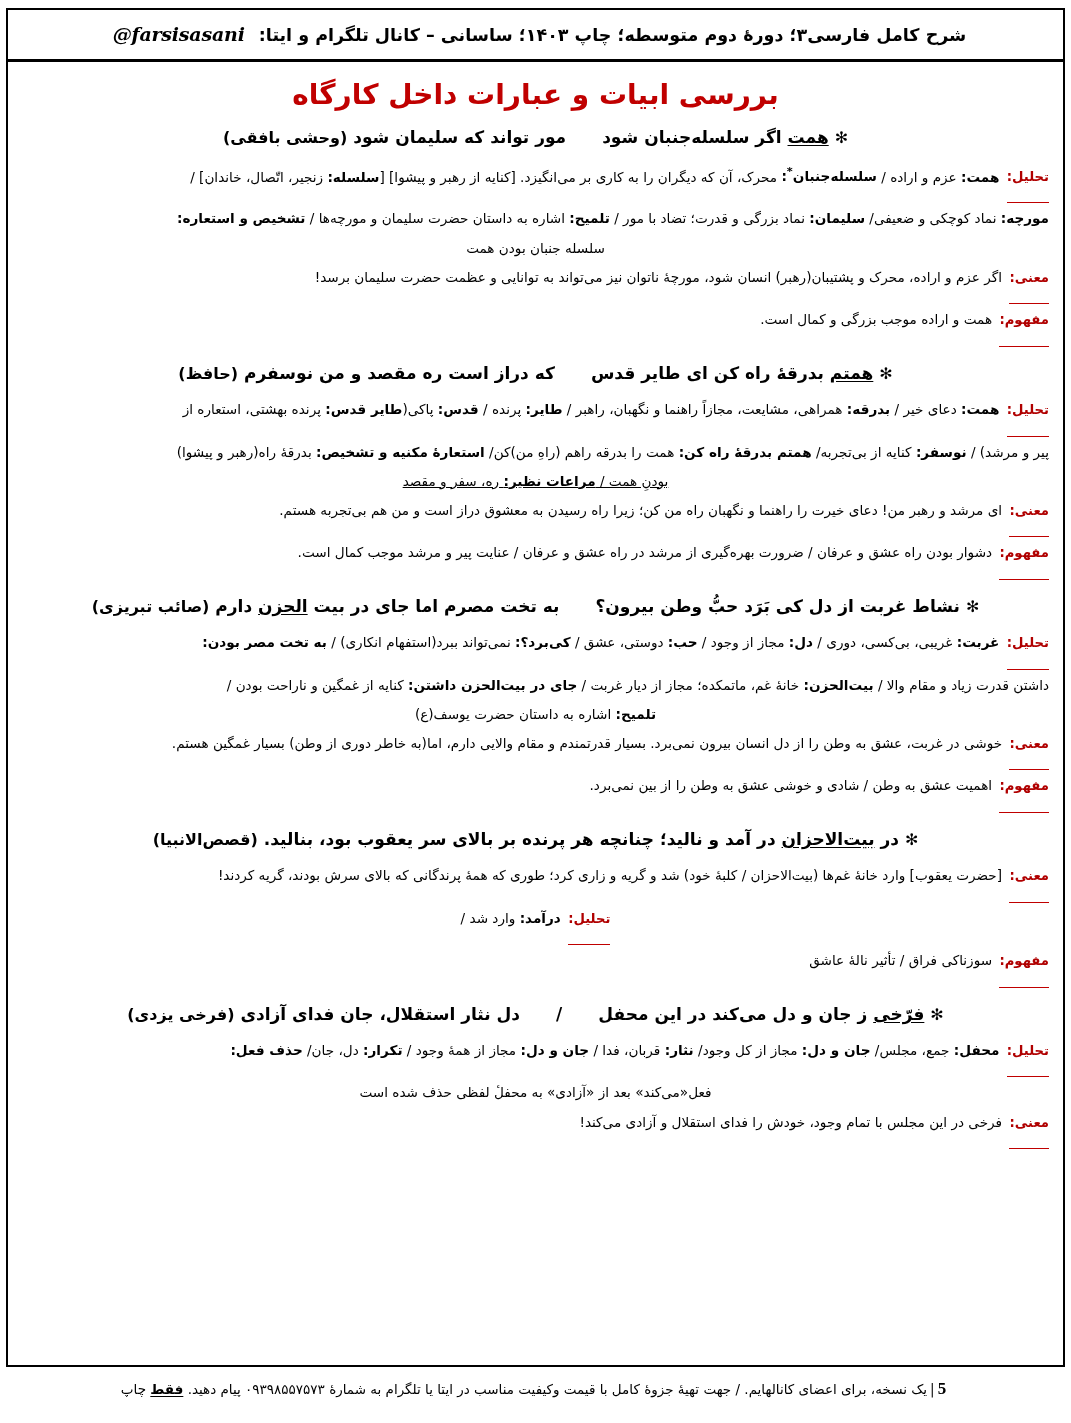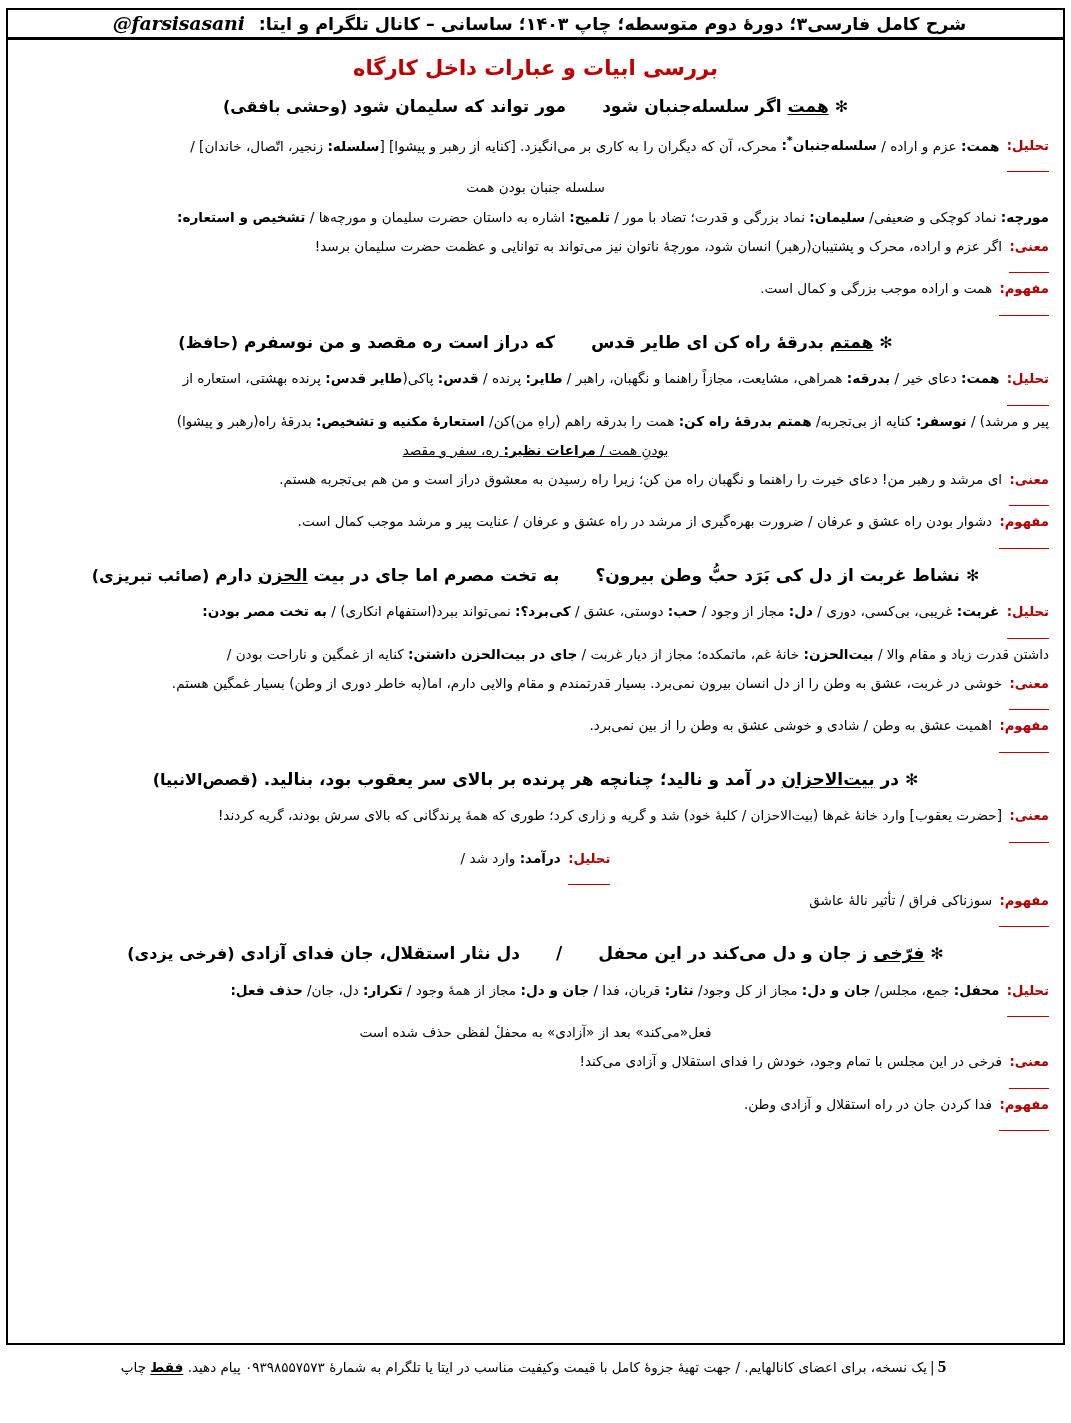--- a/index.html
+++ b/index.html
@@ -22,21 +22,21 @@
     position: relative;
     width: 1071px;
     height: 1423px;
     padding: 8px 6px 4px 6px;
   }
 
   
   .header-band {
     border: 2px solid #000;
     border-bottom: 3px solid #000;
-    height: 32px;
+    height: 54px;
     display: flex;
     align-items: center;
     justify-content: center;
     padding: 0 14px;
     background: #fff;
   }
   .header-text {
     font-size: 17.5px;
     font-weight: bold;
     letter-spacing: -0.2px;
@@ -59,21 +59,21 @@
     border-top: none;
     height: 1305px;
     padding: 10px 14px 6px 14px;
     overflow: hidden;
   }
 
   .doc-title {
     text-align: center;
     color: #c00000;
     font-weight: bold;
-    font-size: 21px;
+    font-size: 28px;
     margin: 6px 0 14px 0;
     letter-spacing: -0.2px;
   }
 
   
   .verse {
     text-align: center;
     font-weight: bold;
     font-size: 17px;
     margin: 14px 0 10px 0;
@@ -149,52 +149,52 @@
   </div>
 
   <div class="body-box">
 
     <div class="doc-title">بررسی ابیات و عبارات داخل کارگاه</div>
 
     <div id="entries-root">
         <div class="entry">
           <div class="verse"><span class="star">✻</span> <span><span class="u">همت</span> اگر سلسله‌جنبان شود</span><span class="gap"></span><span>مور تواند که سلیمان شود</span> <span class="poet">(وحشی بافقی)</span></div>
           <div class="row analysis"><span class="lbl">تحلیل:</span> <span><b>همت:</b> عزم و اراده / <b>سلسله‌جنبان<sup>*</sup>:</b> محرک، آن که دیگران را به کاری بر می‌انگیزد. [کنایه از رهبر و پیشوا] [<b>سلسله:</b> زنجیر، اتّصال، خاندان] /</span></div>
+          <div class="row analysis cont"><span><b>مورچه:</b> نماد کوچکی و ضعیفی/ <b>سلیمان:</b> نماد بزرگی و قدرت؛ تضاد با مور / <b>تلمیح:</b> اشاره به داستان حضرت سلیمان و مورچه‌ها / <b>تشخیص و استعاره:</b></span></div>
           <div class="row analysis cont" style="text-align: center; text-align-last: center;"><span>سلسله جنبان بودن همت</span></div>
-          <div class="row analysis cont"><span><b>مورچه:</b> نماد کوچکی و ضعیفی/ <b>سلیمان:</b> نماد بزرگی و قدرت؛ تضاد با مور / <b>تلمیح:</b> اشاره به داستان حضرت سلیمان و مورچه‌ها / <b>تشخیص و استعاره:</b></span></div>
           <div class="row meaning" style="text-align: center;"><span class="lbl">معنی:</span> <span>اگر عزم و اراده، محرک و پشتیبان(رهبر) انسان شود، مورچهٔ ناتوان نیز می‌تواند به توانایی و عظمت حضرت سلیمان برسد!</span></div>
           <div class="row concept" style="text-align: center;"><span class="lbl">مفهوم:</span> <span>همت و اراده موجب بزرگی و کمال است.</span></div>
         </div>
         <div class="entry">
           <div class="verse"><span class="star">✻</span> <span><span class="u">همتم</span> بدرقهٔ راه کن ای طایر قدس</span><span class="gap"></span><span>که دراز است ره مقصد و من نوسفرم</span> <span class="poet">(حافظ)</span></div>
           <div class="row analysis"><span class="lbl">تحلیل:</span> <span><b>همت:</b> دعای خیر / <b>بدرقه:</b> همراهی، مشایعت، مجازاً راهنما و نگهبان، راهبر / <b>طایر:</b> پرنده / <b>قدس:</b> پاکی(<b>طایر قدس:</b> پرنده بهشتی، استعاره از</span></div>
           <div class="row analysis cont"><span>پیر و مرشد) / <b>نوسفر:</b> کنایه از بی‌تجربه/ <b>همتم بدرقهٔ راه کن:</b> همت را بدرقه راهم (راهِ من)کن/ <b>استعارهٔ مکنیه و تشخیص:</b> بدرقهٔ راه(رهبر و پیشوا)</span></div>
           <div class="row analysis cont" style="text-align: center; text-align-last: center; text-decoration: underline;"><span>بودنِ همت / <b>مراعات نظیر:</b> ره، سفر و مقصد</span></div>
           <div class="row meaning" style="text-align: center;"><span class="lbl">معنی:</span> <span>ای مرشد و رهبر من! دعای خیرت را راهنما و نگهبان راه من کن؛ زیرا راه رسیدن به معشوق دراز است و من هم بی‌تجربه هستم.</span></div>
           <div class="row concept" style="text-align: left;"><span class="lbl">مفهوم:</span> <span>دشوار بودن راه عشق و عرفان / ضرورت بهره‌گیری از مرشد در راه عشق و عرفان / عنایت پیر و مرشد موجب کمال است.</span></div>
         </div>
         <div class="entry">
           <div class="verse"><span class="star">✻</span> <span>نشاط غربت از دل کی بَرَد حبُّ وطن بیرون؟</span><span class="gap"></span><span>به تخت مصرم اما جای در بیت <span class="u">الحزن</span> دارم</span> <span class="poet">(صائب تبریزی)</span></div>
           <div class="row analysis"><span class="lbl">تحلیل:</span> <span><b>غربت:</b> غریبی، بی‌کسی، دوری / <b>دل:</b> مجاز از وجود / <b>حب:</b> دوستی، عشق / <b>کی‌برد؟:</b> نمی‌تواند ببرد(استفهام انکاری) / <b>به تخت مصر بودن:</b></span></div>
           <div class="row analysis cont"><span>داشتن قدرت زیاد و مقام والا / <b>بیت‌الحزن:</b> خانهٔ غم، ماتمکده؛ مجاز از دیار غربت / <b>جای در بیت‌الحزن داشتن:</b> کنایه از غمگین و ناراحت بودن /</span></div>
+          <div class="row analysis cont" style="text-align: center; text-align-last: center;"><span><b>تلمیح:</b> اشاره به داستان حضرت یوسف(ع)</span></div>
           <div class="row meaning" style="text-align: center;"><span class="lbl">معنی:</span> <span>خوشی در غربت، عشق به وطن را از دل انسان بیرون نمی‌برد. بسیار قدرتمندم و مقام والایی دارم، اما(به خاطر دوری از وطن) بسیار غمگین هستم.</span></div>
           <div class="row concept" style="text-align: center;"><span class="lbl">مفهوم:</span> <span>اهمیت عشق به وطن / شادی و خوشی عشق به وطن را از بین نمی‌برد.</span></div>
         </div>
         <div class="entry">
           <div class="verse"><span class="star">✻</span> <span>در <span class="u">بیت‌الاحزان</span> در آمد و نالید؛ چنانچه هر پرنده بر بالای سر یعقوب بود، بنالید.</span> <span class="poet">(قصص‌الانبیا)</span></div>
           <div class="row meaning" style="text-align: center;"><span class="lbl">معنی:</span> <span>[حضرت یعقوب] وارد خانهٔ غم‌ها (بیت‌الاحزان / کلبهٔ خود) شد و گریه و زاری کرد؛ طوری که همهٔ پرندگانی که بالای سرش بودند، گریه کردند!</span></div>
           <div class="row analysis" style="text-align: center; text-align-last: center;"><span class="lbl">تحلیل:</span> <span><b>در‌آمد:</b> وارد شد /</span></div>
           <div class="row concept" style="text-align: center;"><span class="lbl">مفهوم:</span> <span>سوزناکی فراق / تأثیر نالهٔ عاشق</span></div>
         </div>
         <div class="entry">
           <div class="verse"><span class="star">✻</span> <span><span class="u">فرّخی</span> ز جان و دل می‌کند در این محفل</span><span class="gap"></span><span>/</span><span class="gap"></span><span>دل نثار استقلال، جان فدای آزادی</span> <span class="poet">(فرخی یزدی)</span></div>
           <div class="row analysis"><span class="lbl">تحلیل:</span> <span><b>محفل:</b> جمع، مجلس/ <b>جان و دل:</b> مجاز از کل وجود/ <b>نثار:</b> قربان، فدا / <b>جان و دل:</b> مجاز از همهٔ وجود / <b>تکرار:</b> دل، جان/ <b>حذف فعل:</b></span></div>
           <div class="row analysis cont" style="text-align: center; text-align-last: center;"><span>فعل«می‌کند» بعد از «آزادی» به محفلٔ لفظی حذف شده است</span></div>
           <div class="row meaning" style="text-align: center;"><span class="lbl">معنی:</span> <span>فرخی در این مجلس با تمام وجود، خودش را فدای استقلال و آزادی می‌کند!</span></div>
-          <div class="row concept" style="text-align: center;"><span class="lbl">مفهوم:</span> <span>فدا کردن جان در راه استقلال و آزادی وطن.</span></div>
         </div>
       </div>
 
   </div>
 
   <div class="footer">
     <span class="pageno">5</span><span class="sep">|</span><span>یک نسخه، برای اعضای کانالهایم. / جهت تهیهٔ جزوهٔ کامل با قیمت وکیفیت مناسب در ایتا یا تلگرام به شمارهٔ ۰۹۳۹۸۵۵۷۵۷۳ پیام دهید.</span>
     <b class="uline">فقط</b>
     <span>چاپ</span>
   </div>

